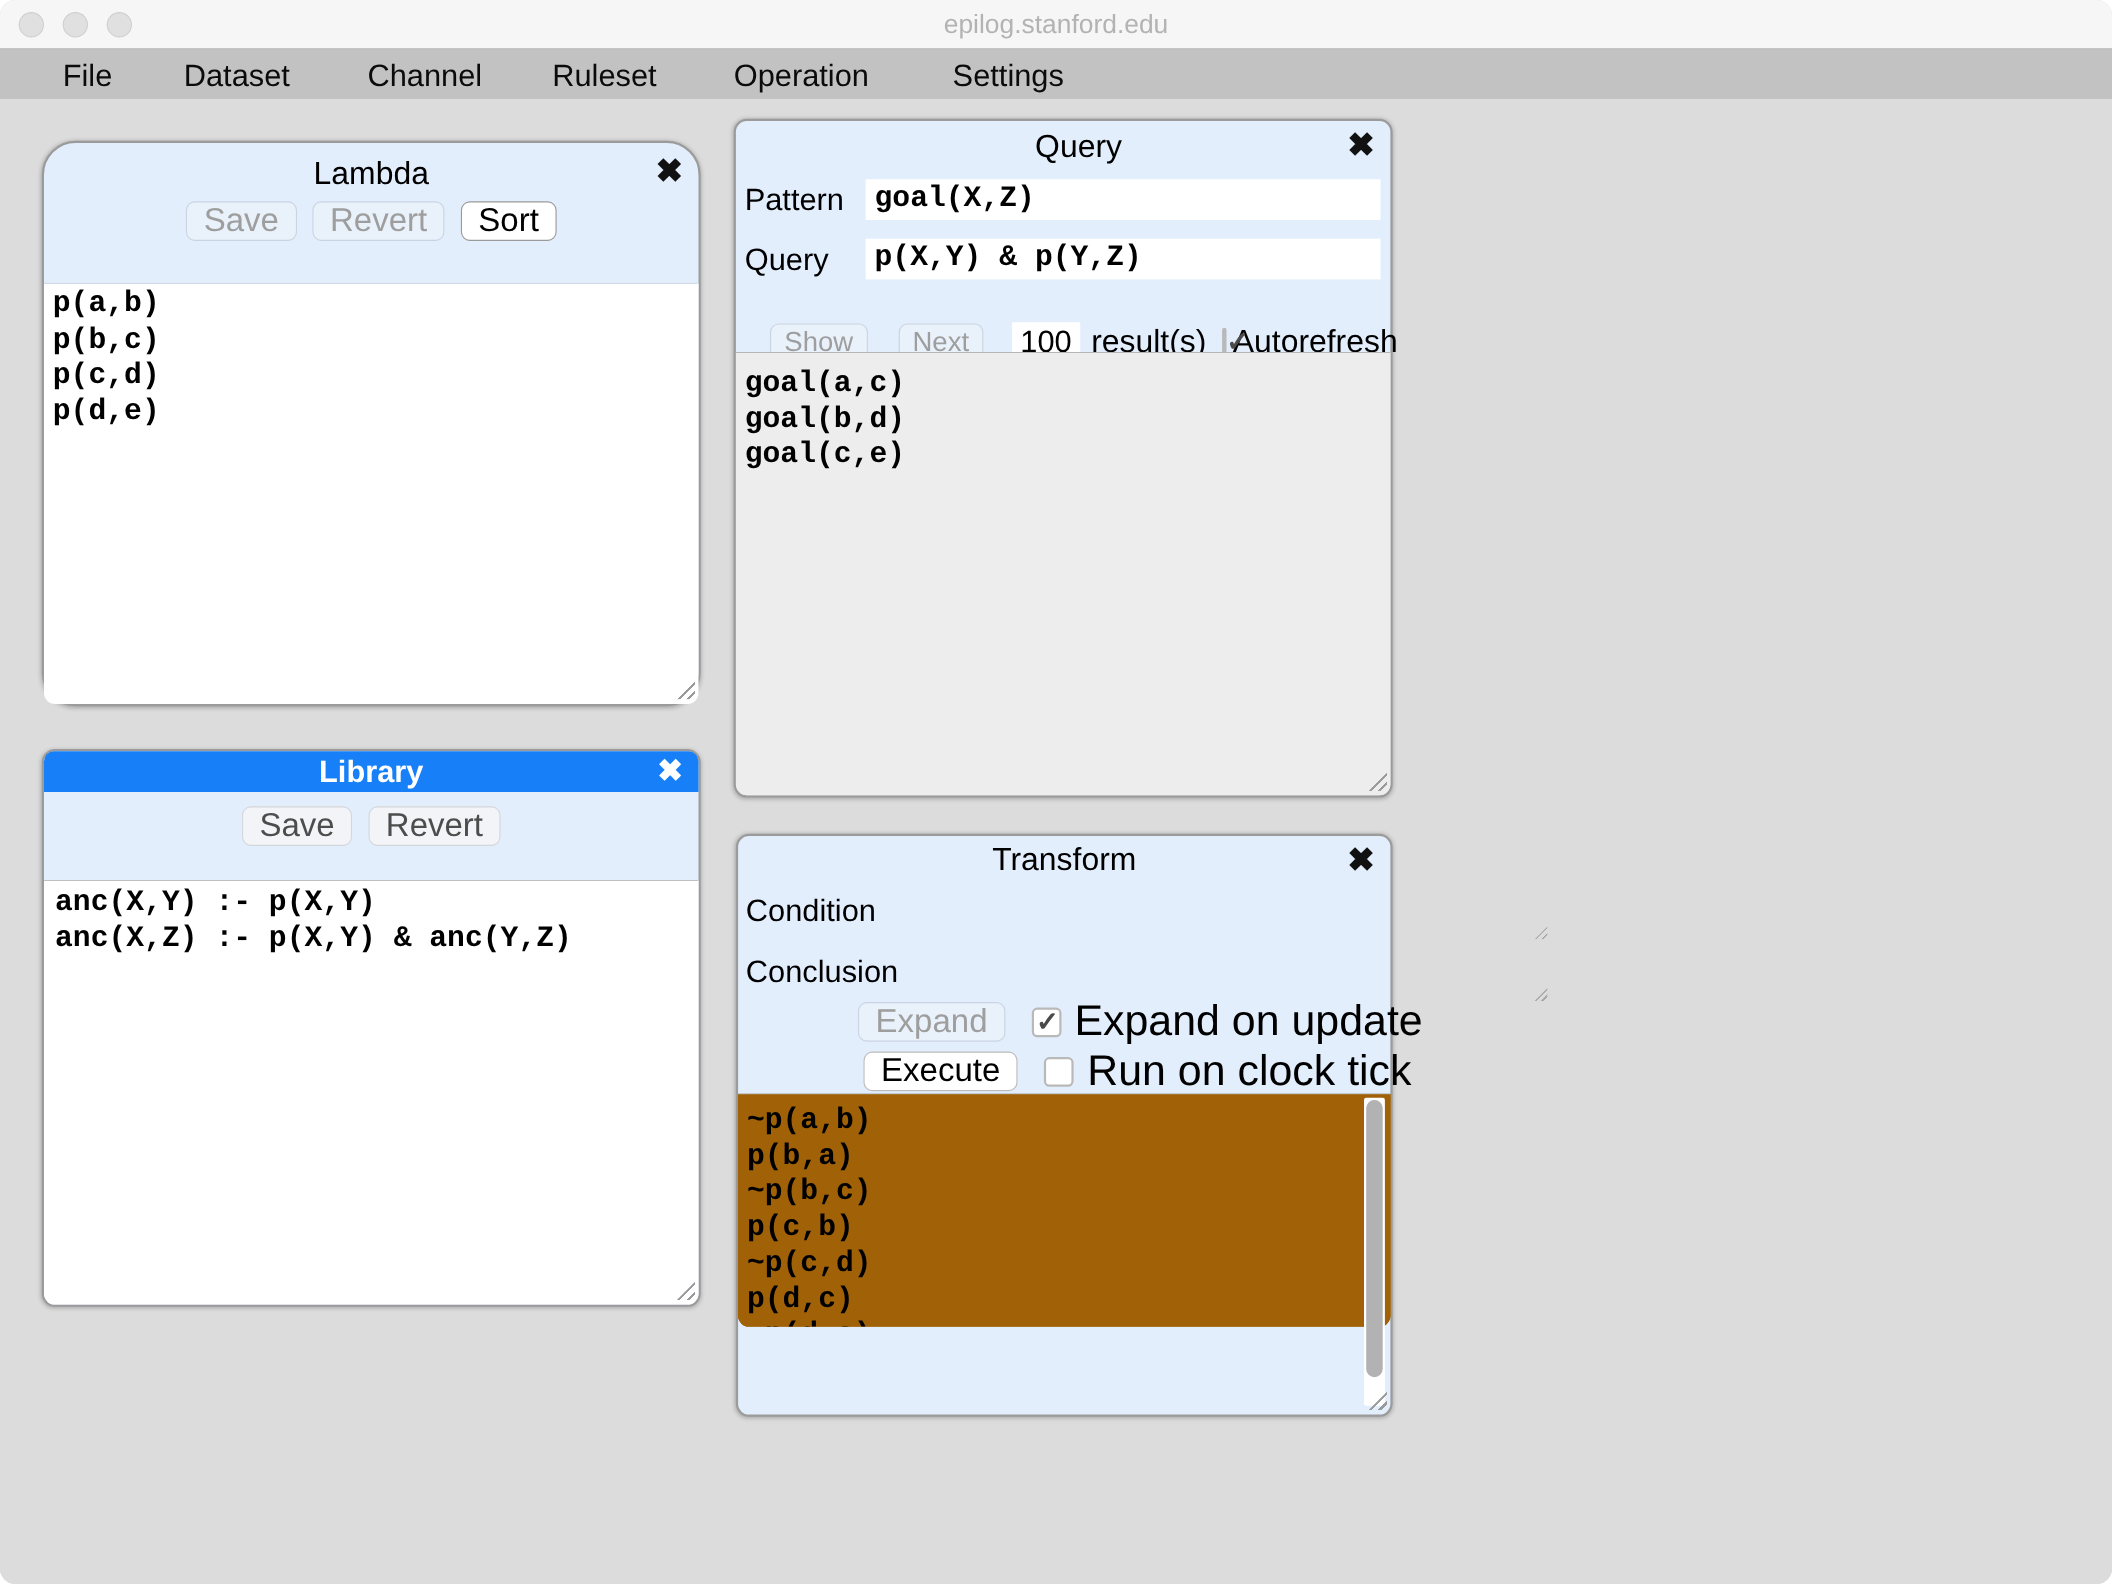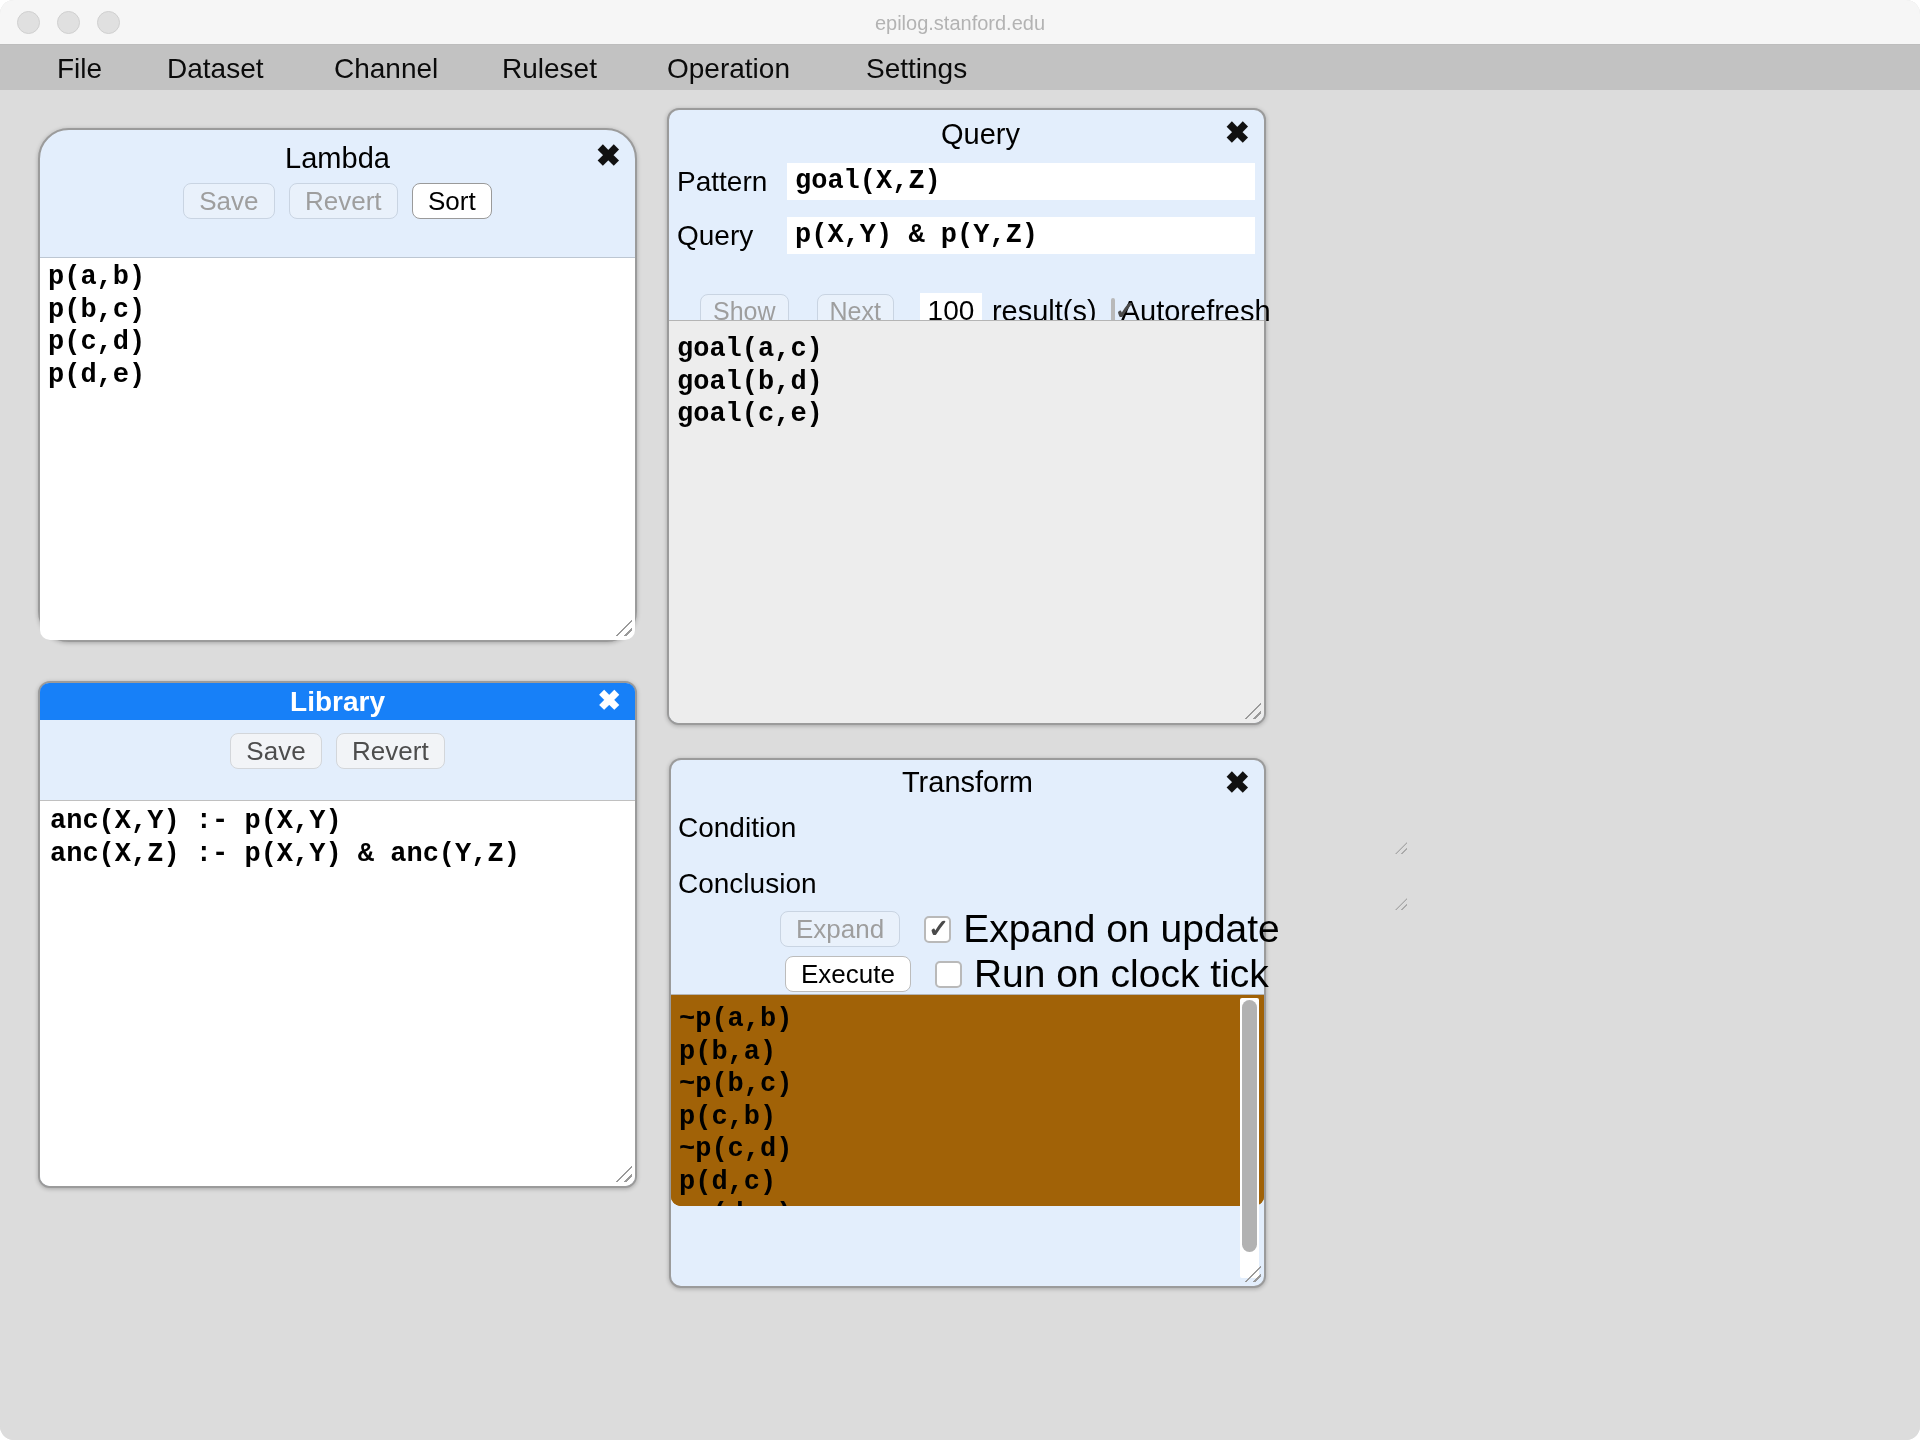--- a/index.html
+++ b/index.html
@@ -9,42 +9,42 @@
   .window { position:absolute; left:0; top:0; width:1920px; height:1440px;
             background:#dcdcdc; border-radius:14px; overflow:hidden; }
 
   
   .titlebar { position:absolute; left:0; top:0; width:100%; height:44px;
               background:#f6f6f6; }
   .tl-light { position:absolute; top:11px; width:23px; height:23px; border-radius:50%;
               background:#e0e0e0; border:1px solid #cfcfcf; }
   .tl-close { left:17px; } .tl-min { left:57px; } .tl-zoom { left:97px; }
   .win-title { position:absolute; left:0; top:0; width:100%; height:44px;
-               line-height:46px; text-align:center; color:#b3b3b3; font-size:20px; }
+               line-height:46px; text-align:center; color:#b3b3b3; font-size:24px; }
 
   
   .menubar { position:absolute; left:0; top:44px; width:100%; height:46px;
              background:#c2c2c2; border-top:1px solid #bdbdbd; }
   .menu-item { position:absolute; top:0; height:46px; line-height:48px;
                font-size:28px; color:#0b0b0b; cursor:default; }
   .m0{left:57px;} .m1{left:167px;} .m2{left:334px;} .m3{left:502px;}
   .m4{left:667px;} .m5{left:866px;}
 
   
   .page { position:absolute; left:0; top:90px; width:100%; height:1350px; background:#dcdcdc; }
 
   
   .panel { position:absolute; background:#e3eefc; border:2px solid #9b9b9b;
            border-radius:12px; box-shadow:0 1px 4px rgba(0,0,0,.25); }
   .panel-title { text-align:center; font-size:29px; color:#000; }
   .close-x { position:absolute; font-size:30px; font-weight:bold; color:#111;
              cursor:pointer; line-height:1; }
 
   .btn { display:inline-block; height:36px; line-height:34px; padding:0 15px;
-         font-size:26px; border-radius:8px; text-align:center; cursor:pointer;
+         font-size:30px; border-radius:8px; text-align:center; cursor:pointer;
          font-family:"Liberation Sans", sans-serif; }
   .btn-disabled { background:#e9f1fb; border:1px solid #c9d4e2; color:#9e9e9e; }
   .btn-enabled  { background:#ffffff; border:1px solid #9a9a9a; color:#000; }
   .btn-soft     { background:#f2f4f7; border:1px solid #d3d6da; color:#4d4d4d; }
 
   .code { font-family:"Liberation Mono", monospace; font-weight:bold;
           font-size:27px; line-height:32.5px; color:#000; }
   textarea.code { border:none; outline:none; resize:none; overflow:hidden;
                   white-space:pre; display:block; }
 

